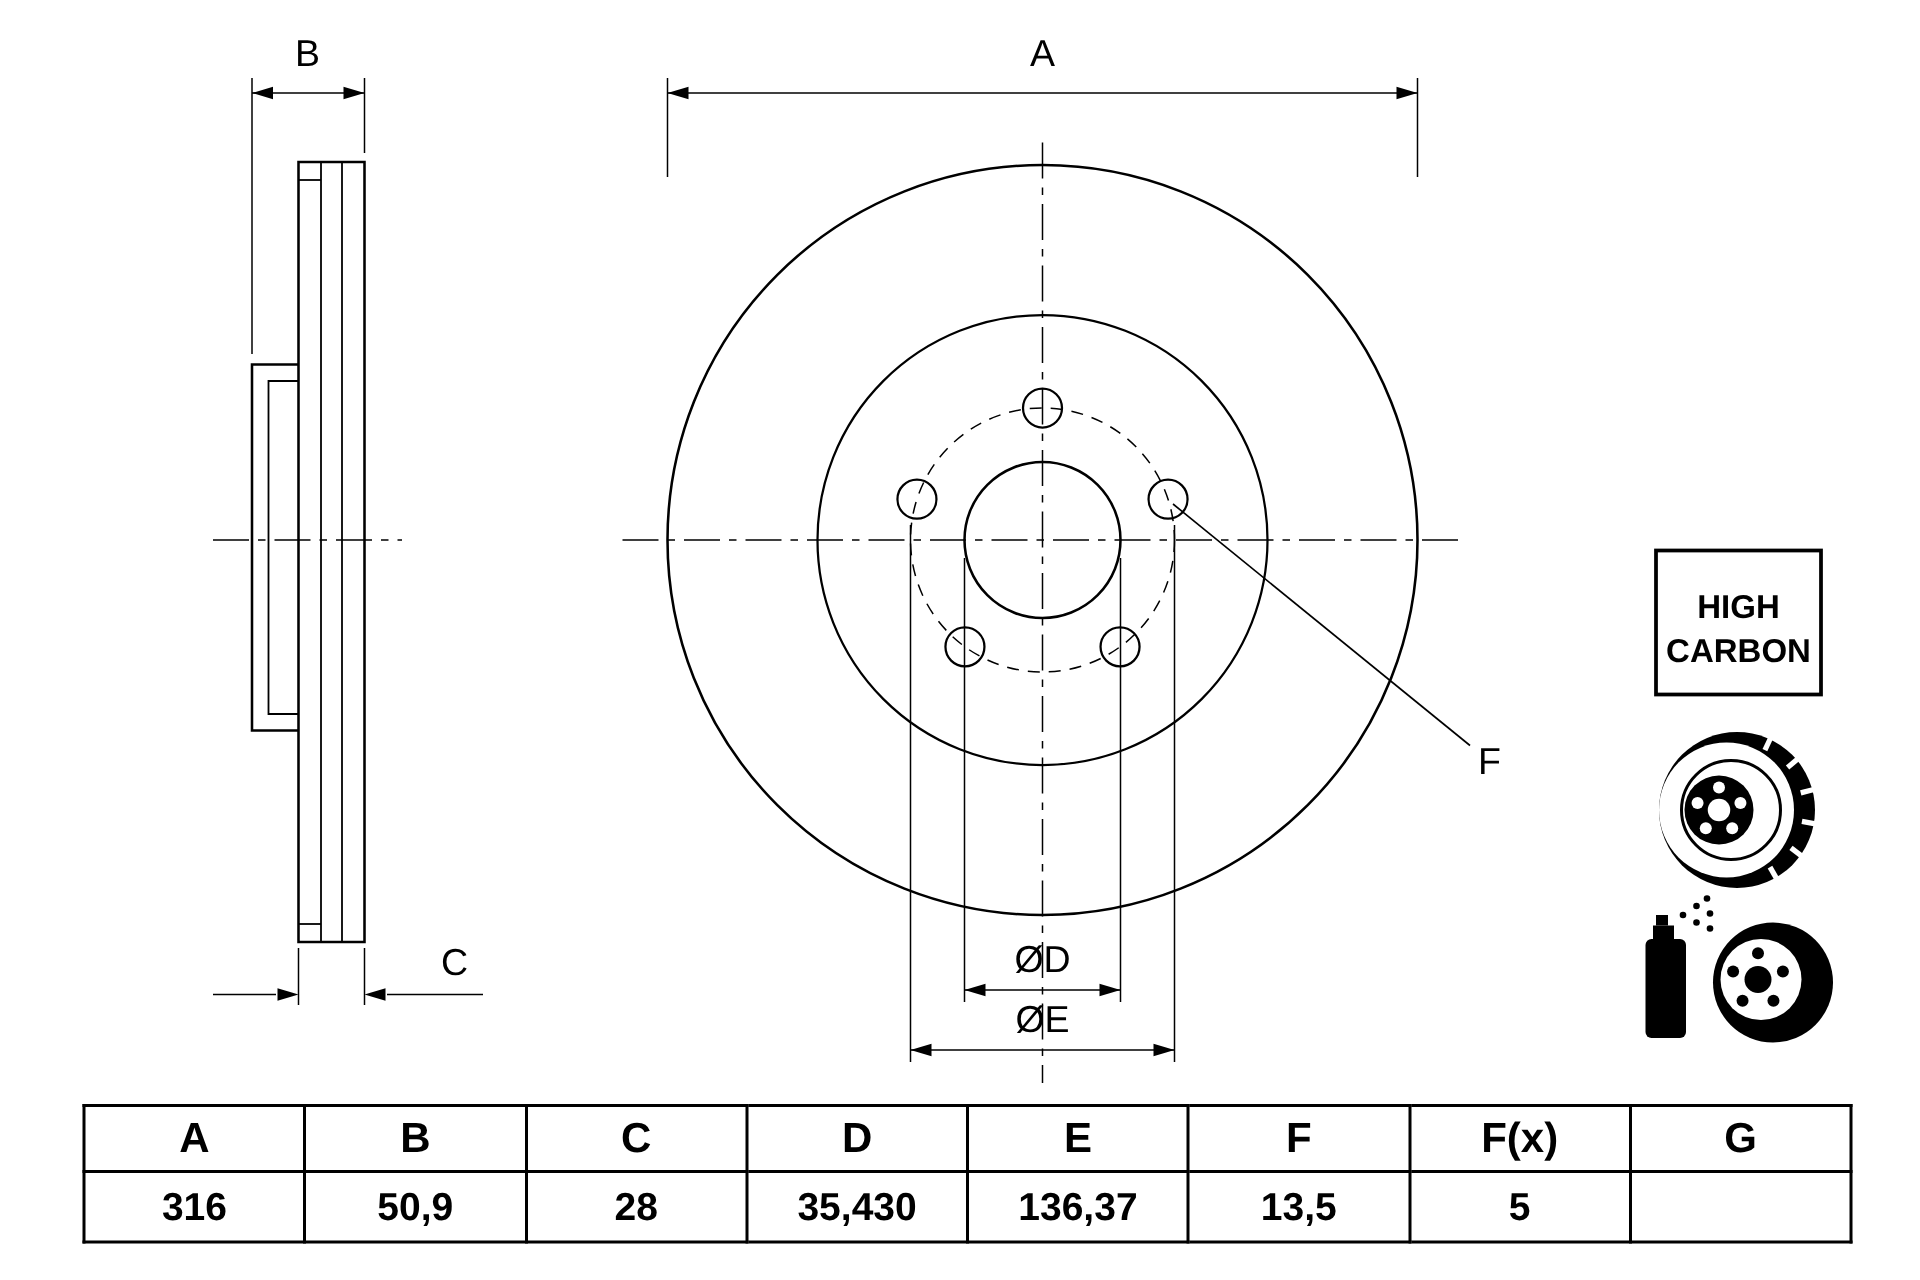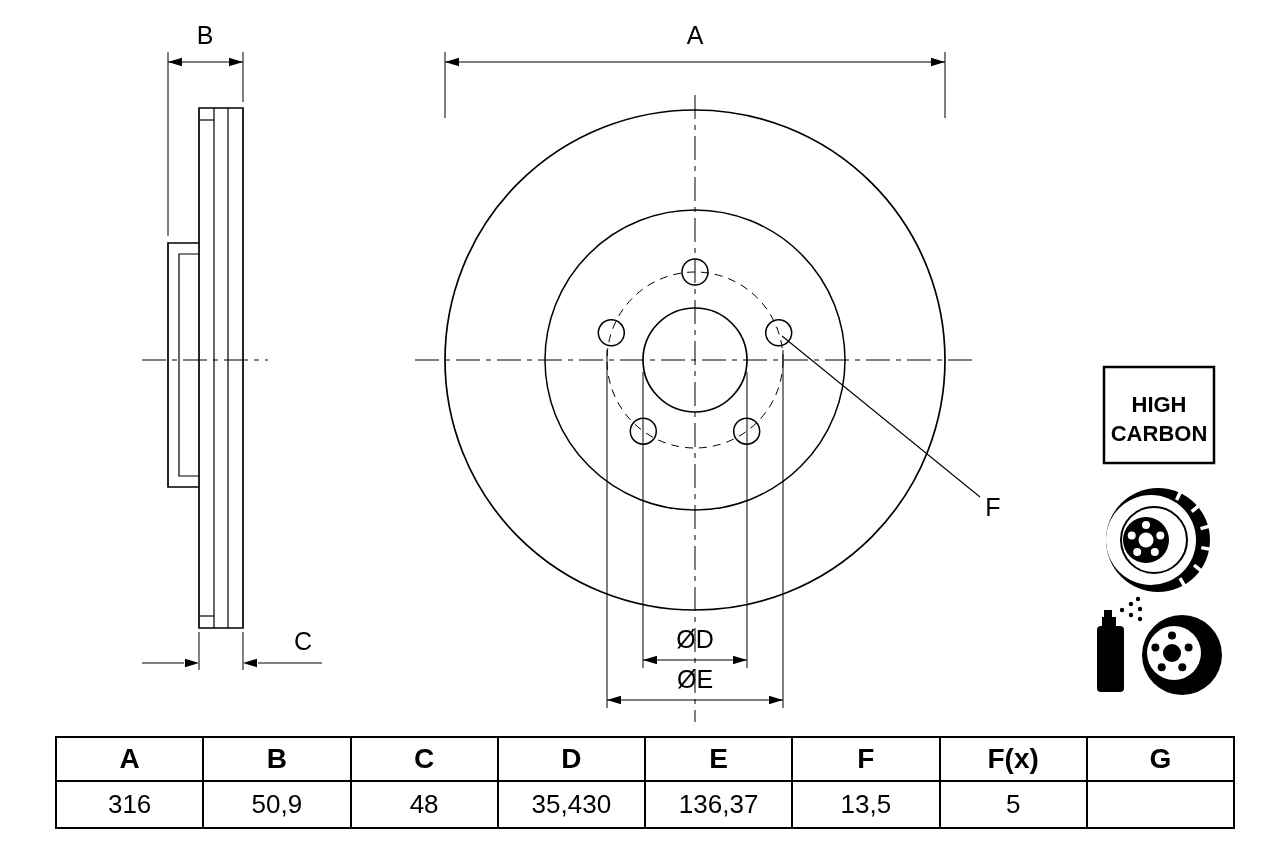--- a/index.html
+++ b/index.html
@@ -28,21 +28,21 @@
     text-align: center;
     color: #000000;
   }
   .spec-table th, .spec-table td {
     border: 2px solid #000000;
     padding: 0;
     overflow: hidden;
     white-space: nowrap;
   }
   .spec-table th { font-size: 28px; font-weight: 700; height: 42px; }
-  .spec-table td { font-size: 26px; font-weight: 400; height: 45px; }
+  .spec-table td { font-size: 26px; font-weight: 700; height: 45px; }
 </style>
 </head>
 <body>
 
 <div class="page">
 
   <svg width="1280" height="735" viewBox="0 0 1280 735">
 
     <g stroke="#000" fill="none">
       <path d="M199,108 H243 V628 H199 Z" stroke-width="1.7"></path>
@@ -182,21 +182,21 @@
         <th>E</th>
         <th>F</th>
         <th>F(x)</th>
         <th>G</th>
       </tr>
     </thead>
     <tbody>
       <tr>
         <td>316</td>
         <td>50,9</td>
-        <td>48</td>
+        <td>28</td>
         <td>35,430</td>
         <td>136,37</td>
         <td>13,5</td>
         <td>5</td>
         <td></td>
       </tr>
     </tbody>
   </table>
 
 </div>

